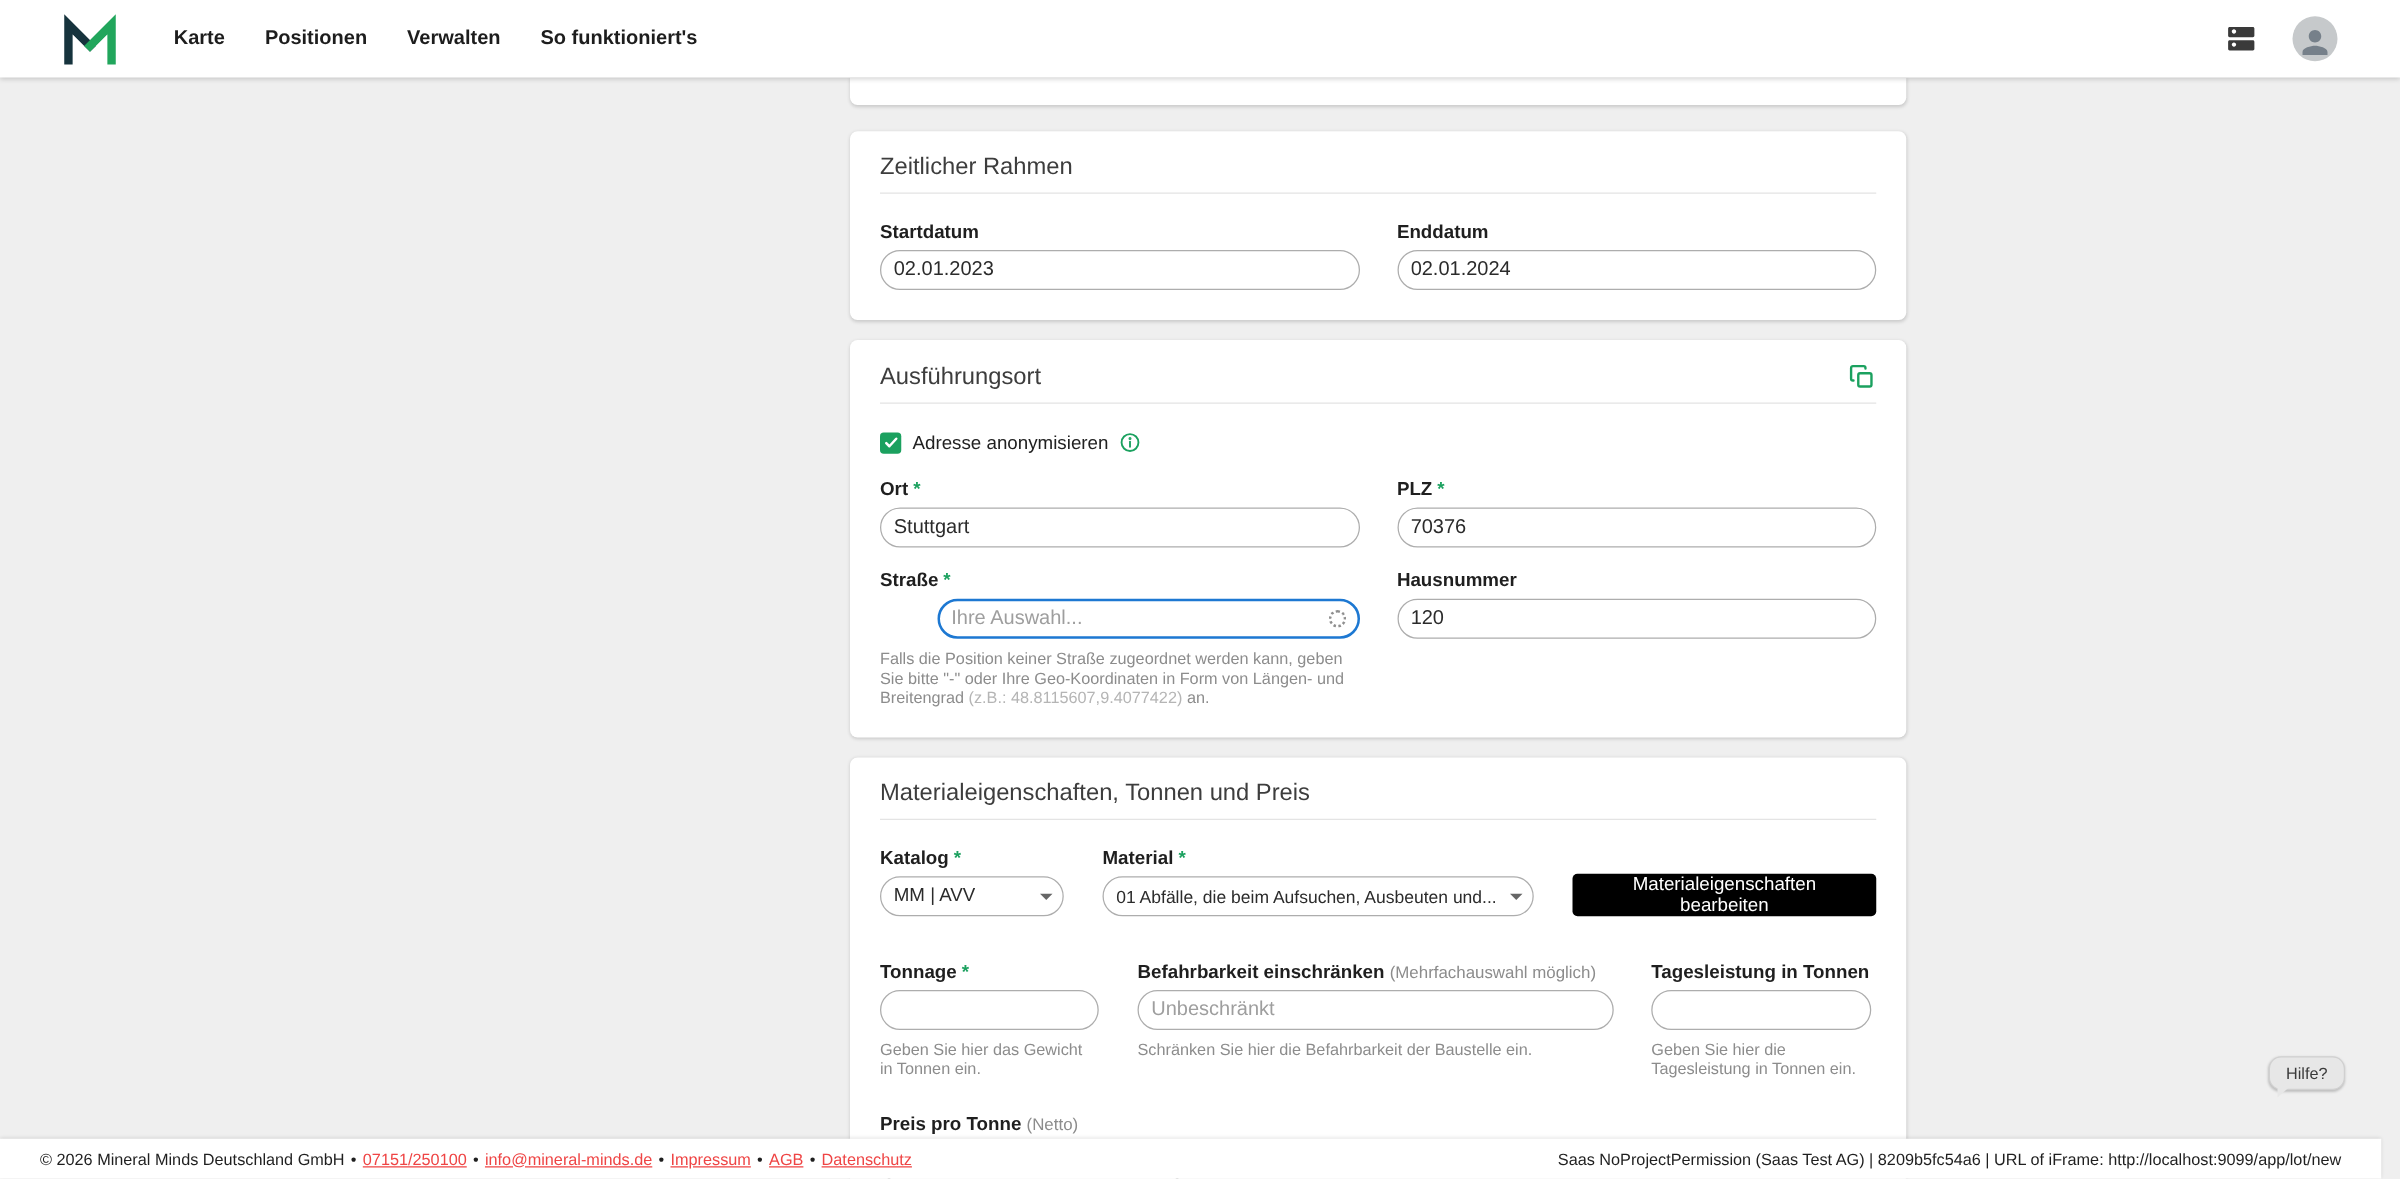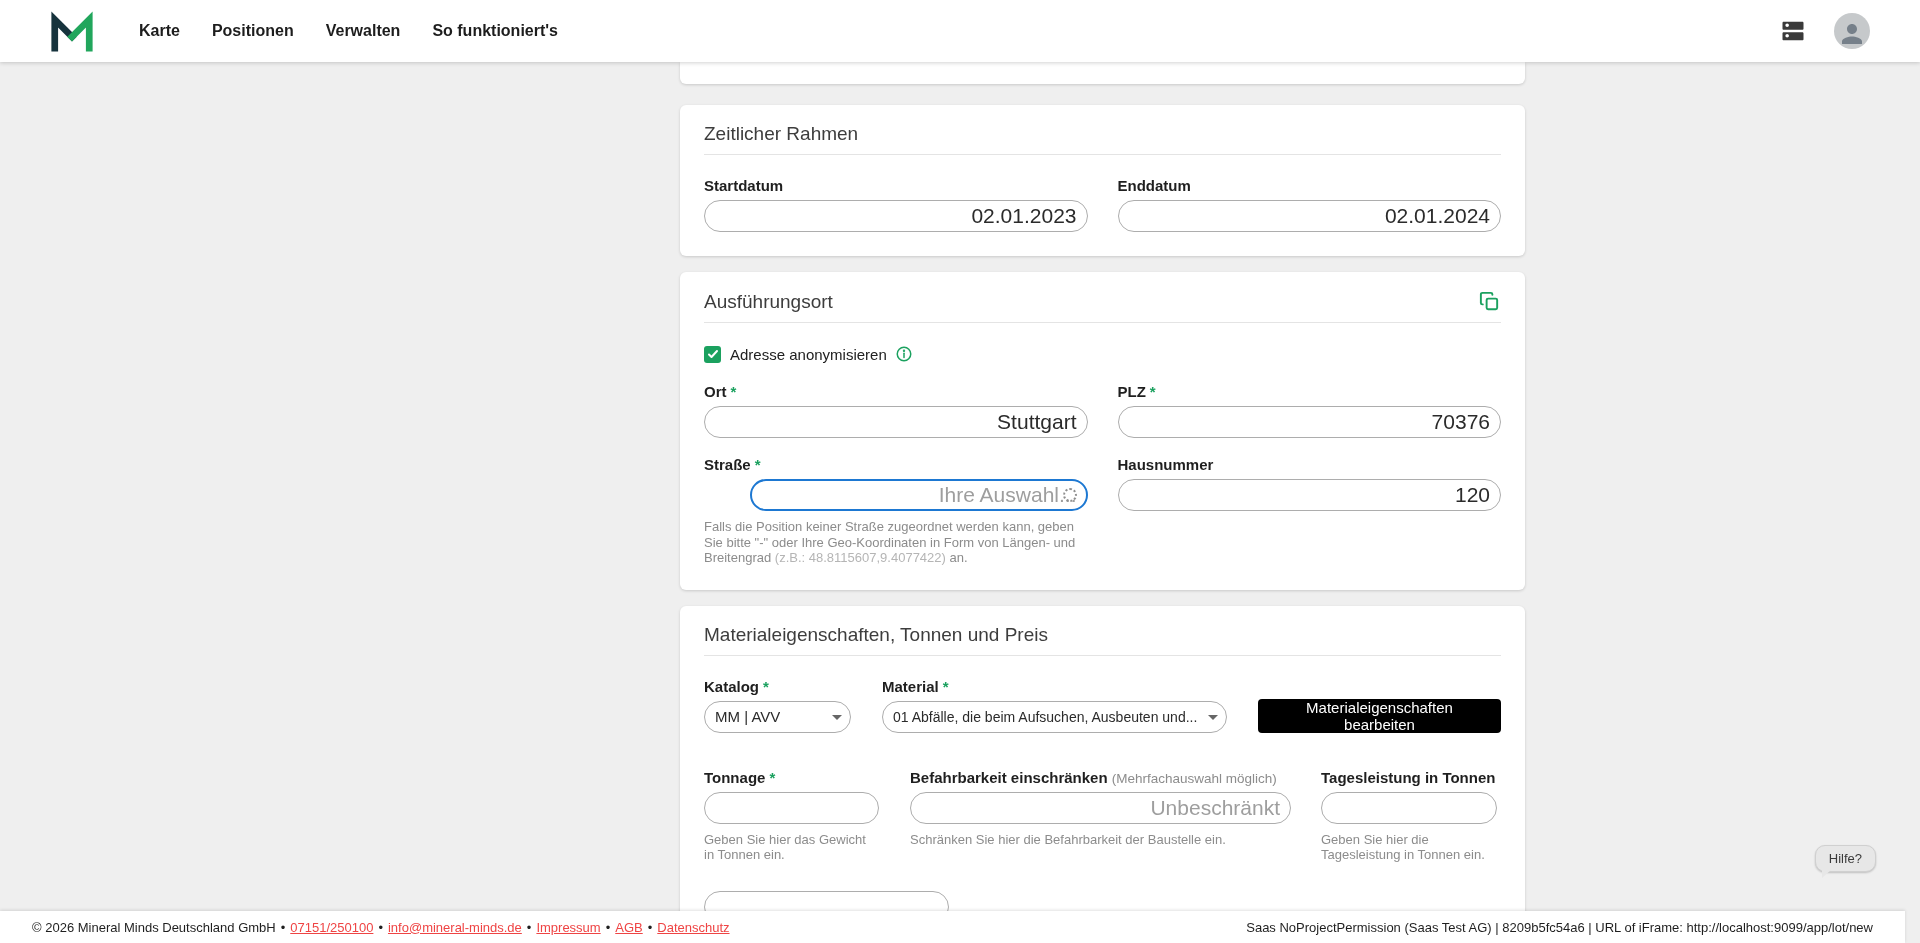--- a/index.html
+++ b/index.html
@@ -39,22 +39,22 @@
   .divider { border-bottom:1px solid #e4e4e4; margin-top:9px; margin-bottom:22px; }
 
   .grid2 { display:grid; grid-template-columns:1fr 1fr; column-gap:30px; row-gap:18px; }
 
   .field-label { display:block; font-size:15px; font-weight:700; color:#1f1f1f; margin-bottom:6px; white-space:nowrap; }
   .req { color:#1ba15f; margin-left:4px; font-weight:700; }
   .sub-label { font-weight:400; color:#8c8c8c; font-size:13.5px; }
 
   .text-input {
     width:100%; height:32px; border:1px solid #adadad; border-radius:16px;
-    padding:0 10px; font-size:21px; color:#2b2b2b; background:#fff;
-    font-family:inherit; outline:none;text-align:right;
+    padding:0 10px; font-size:16px; color:#2b2b2b; background:#fff;
+    font-family:inherit; outline:none;
   }
   .text-input::placeholder { color:#9e9e9e; }
   .input-wrap { position:relative;padding-left:46px; }
   .text-input.focused { border:2px solid #1d78d2; padding:0 9px; }
   .spinner {
     position:absolute; right:11px; top:50%; margin-top:-7px; width:14px; height:14px;
     border:2px dotted #8f8f8f; border-radius:50%; animation:spin 1.2s linear infinite;
   }
   @keyframes spin { to { transform:rotate(360deg); } }
 
@@ -257,20 +257,21 @@
           <div class="hint">Schränken Sie hier die Befahrbarkeit der Baustelle ein.</div>
         </div>
         <div class="col-tages">
           <label class="field-label">Tagesleistung in Tonnen</label>
           <input class="text-input" type="text" style="">
           <div class="hint">Geben Sie hier die Tagesleistung in Tonnen ein.</div>
         </div>
       </div>
 
       <div class="preis-row">
+        <label class="field-label"><span>Preis pro Tonne</span> <span class="sub-label">(Netto)</span></label>
         <input class="text-input preis-input" type="text" style="">
       </div>
     </section>
 
   </div>
 
   <button class="help-btn">Hilfe?</button>
 </main>
 
 <footer class="footer">

